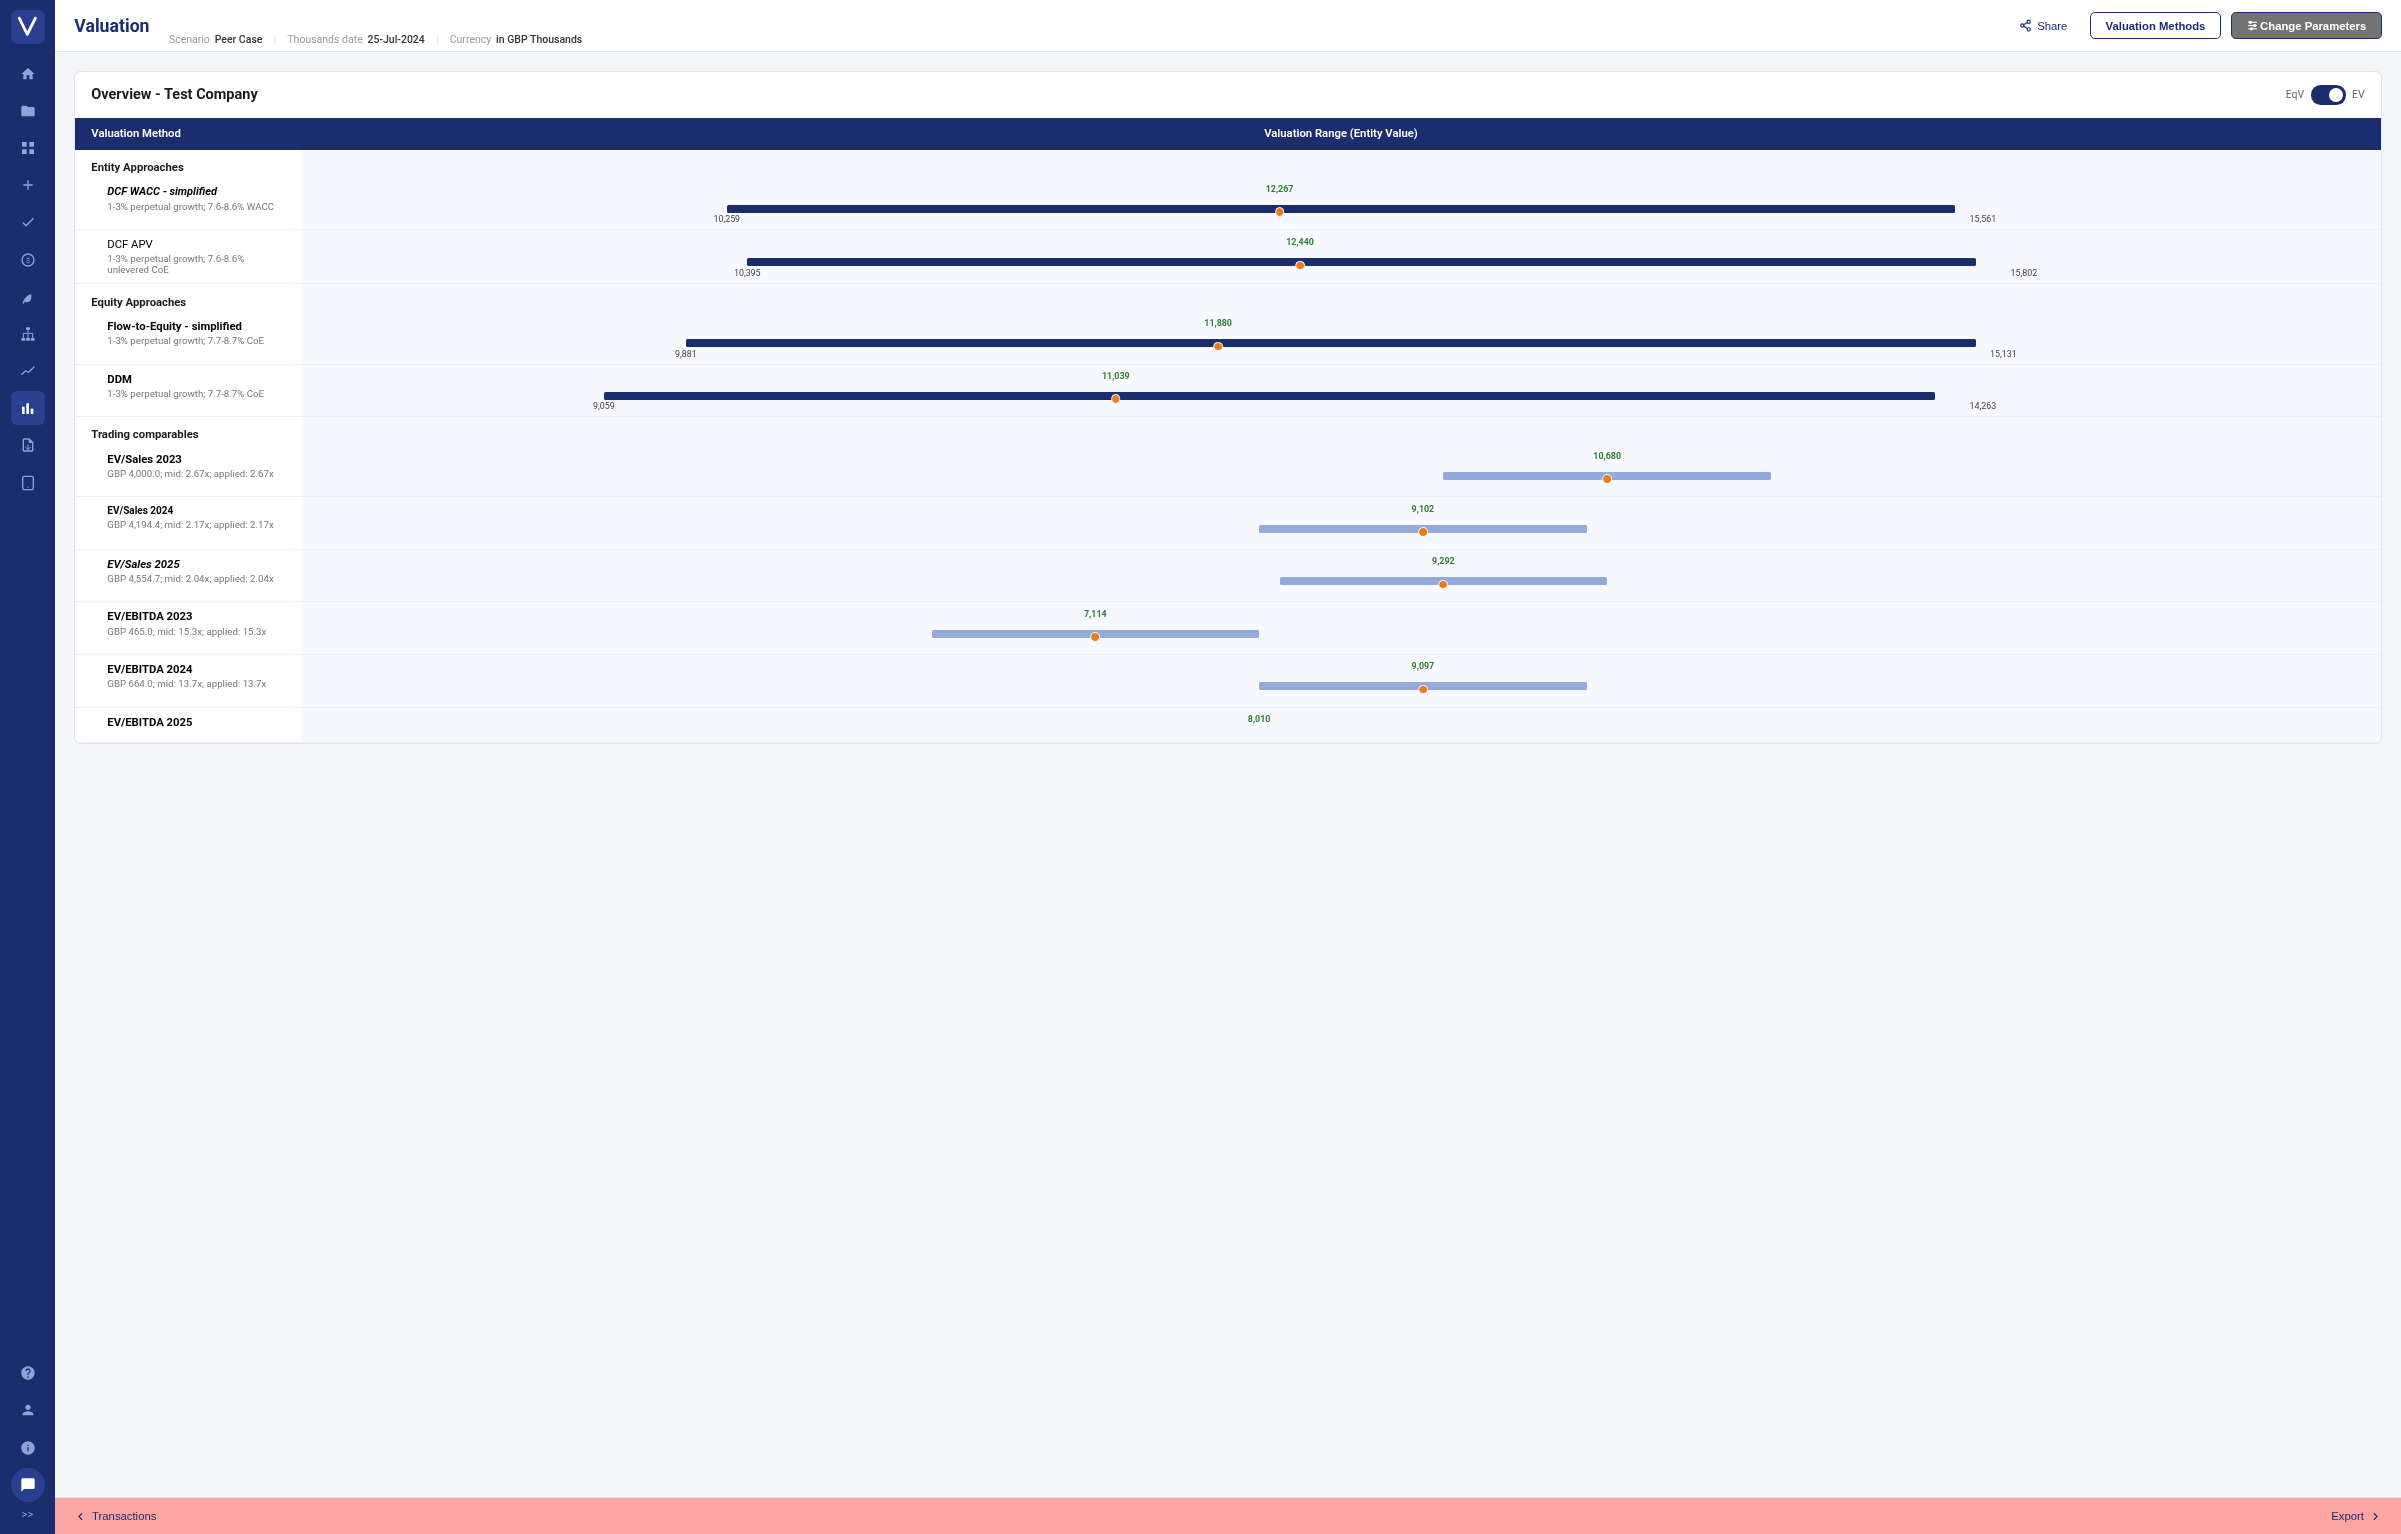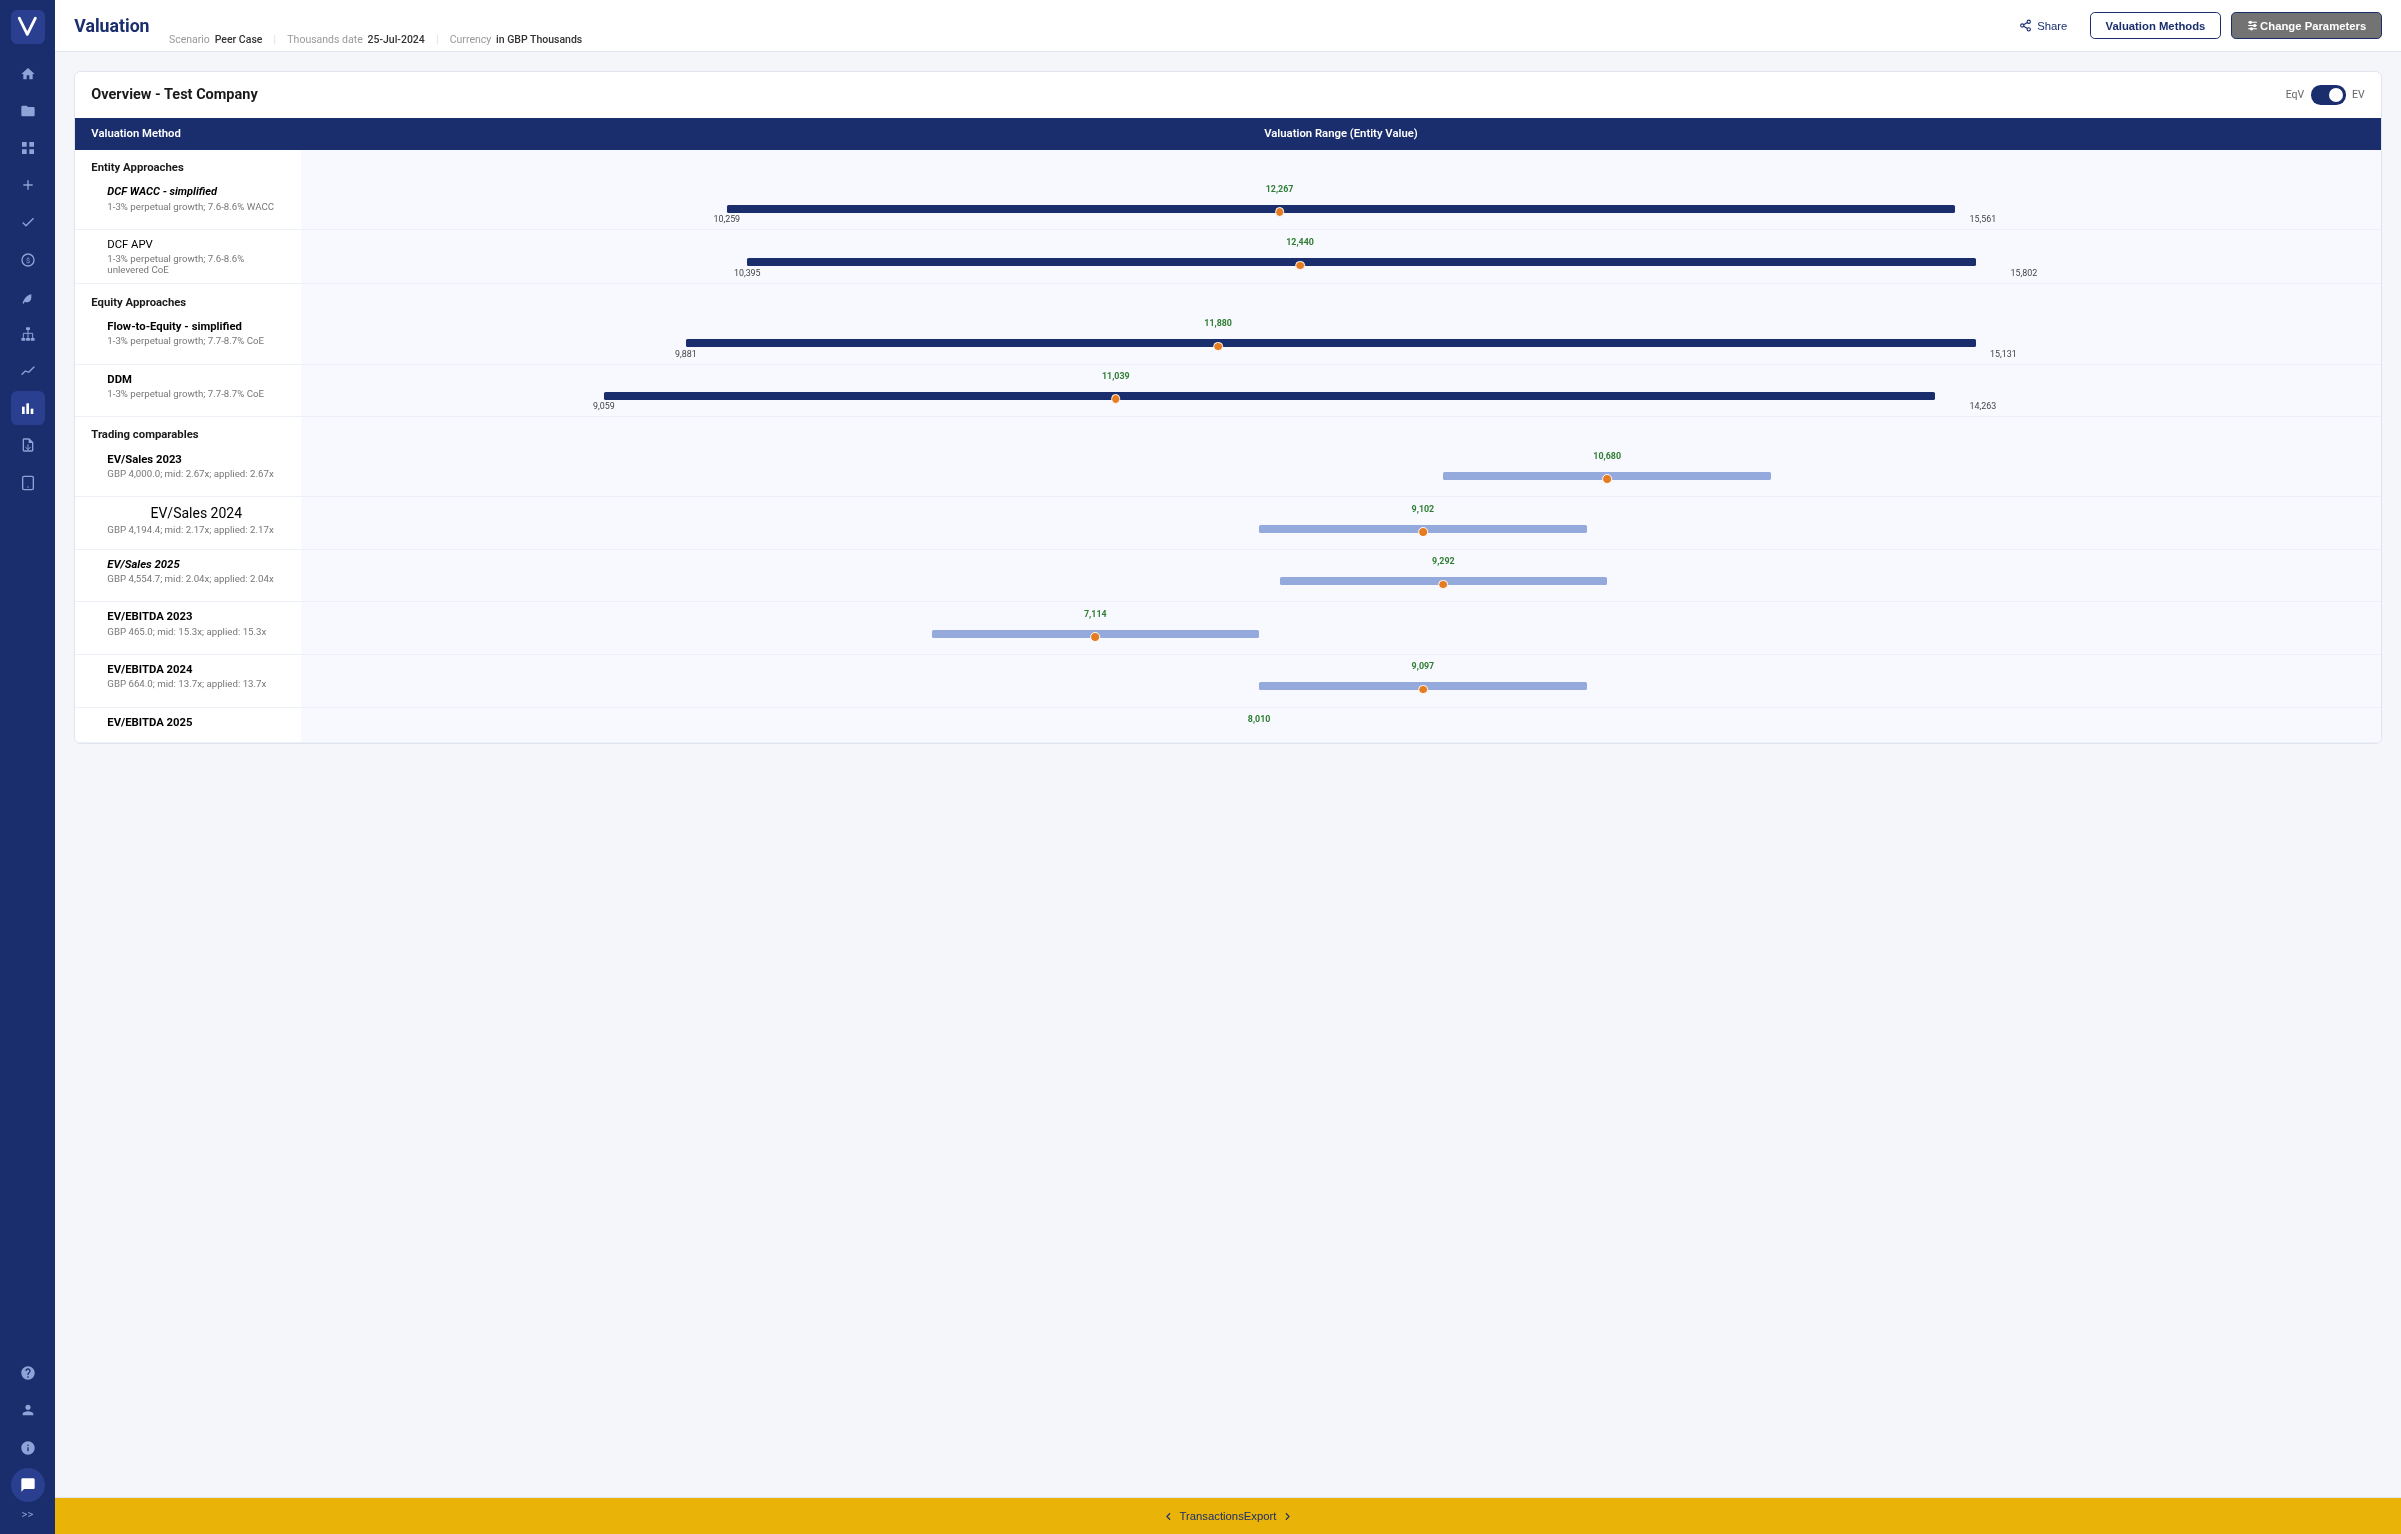--- a/index.html
+++ b/index.html
@@ -131,26 +131,26 @@
     }
     .table-header-cell {
       padding: 9.7px 16px;
       font-size: 11.3px;
       font-weight: 600;
     }
     .table-header-cell:last-child { text-align: center; }
 
     
     .footer {
-      background: #eab308;
+      background: #fca5a5;
       border-top: 0.8px solid #e0e4ef;
       padding: 11.3px 19.3px;
       display: flex;
       align-items: center;
-      justify-content: center;
+      justify-content: space-between;
       flex-shrink: 0;
     }
     .footer-nav-btn {
       display: flex; align-items: center; gap: 4.8px;
       color: #1a2e6e; font-size: 11.3px; font-weight: 500;
       cursor: pointer; border: none; background: none;
     }
 
     
     .table-section { }
@@ -456,21 +456,21 @@
               <div style="position:relative;width:100%;height:42px;">
                 <span style="position:absolute;top:1.6px;left:63%;font-size:8.9px;font-weight:700;color:#2e7d32;transform:translateX(-50%);">10,680</span>
                 <div style="position:absolute;height:8px;background:#7b96d4;border-radius:1.6px;bottom:11.3px;left:55%;width:16%;opacity:0.8;"></div>
                 <div style="position:absolute;width:9.7px;height:9.7px;background:#e67c22;border-radius:50%;bottom:7.3px;left:63%;transform:translateX(-50%);border:1.6px solid white;z-index:2;"></div>
               </div>
             </div>
           </div>
 
           <div class="method-row">
             <div class="method-cell-left">
-              <span style="font-weight:400;font-size:14px;text-align:center;">EV/Sales 2024</span>
+              <span style="font-weight:700;font-size:10px;">EV/Sales 2024</span>
               <span style="font-size:9.7px;color:#777;margin-top:2.4px;">GBP 4,194.4; mid: 2.17x; applied: 2.17x</span>
             </div>
             <div class="method-cell-right">
               <div style="position:relative;width:100%;height:42px;">
                 <span style="position:absolute;top:1.6px;left:54%;font-size:8.9px;font-weight:700;color:#2e7d32;transform:translateX(-50%);">9,102</span>
                 <div style="position:absolute;height:8px;background:#7b96d4;border-radius:1.6px;bottom:11.3px;left:46%;width:16%;opacity:0.8;"></div>
                 <div style="position:absolute;width:9.7px;height:9.7px;background:#e67c22;border-radius:50%;bottom:7.3px;left:54%;transform:translateX(-50%);border:1.6px solid white;z-index:2;"></div>
               </div>
             </div>
           </div>

